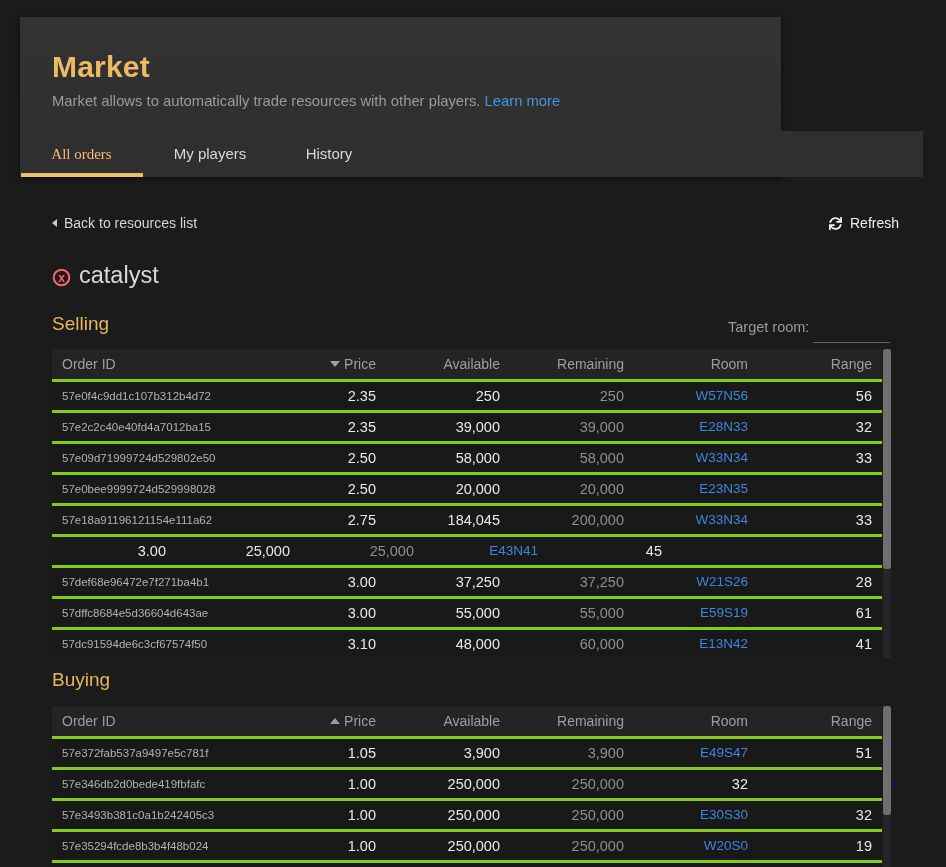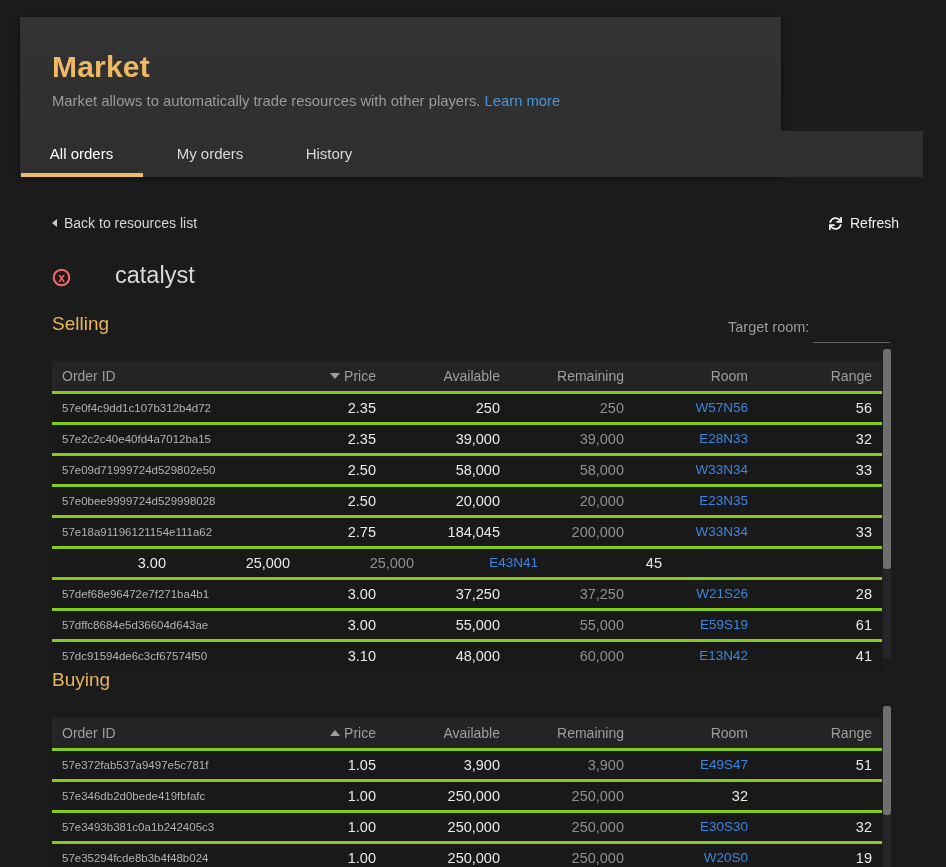--- a/index.html
+++ b/index.html
@@ -8,40 +8,40 @@
 
   .panel { position:absolute; left:20px; top:17px; width:761px; height:160px;
            background:linear-gradient(180deg,#333334,#2e2e2f); box-shadow:0 1px 5px rgba(0,0,0,0.55); }
   .title { position:absolute; left:32px; top:33px; font-size:30px; font-weight:bold;
            color:#f0ba64; letter-spacing:0.2px; }
   .subtitle { position:absolute; left:32px; top:76px; font-size:14.8px; color:#9b9b9b; }
   .subtitle a { color:#4596dc; text-decoration:none; }
   .tabbar { position:absolute; left:0; top:114px; width:903px; height:46px; background:#2f2f30; }
   .tab { position:absolute; top:0; height:46px; line-height:46px; font-size:15px;
          color:#d8d8d8; text-align:center; }
-  .tab.active { color:#ffffff; }
+  .tab.active { color:#fdba74;font-family:Liberation Serif, serif; }
   .tabline { position:absolute; left:1px; bottom:0; width:122px; height:4px; background:#ecbd68; }
 
   .backrow { position:absolute; left:52px; top:215px; height:16px; font-size:14px; color:#d5d5d5; }
   .backarrow { display:inline-block; width:0; height:0; border-top:4px solid transparent;
                border-bottom:4px solid transparent; border-right:5px solid #cccccc;
                margin-right:7px; position:relative; top:-1px; }
   .refresh { position:absolute; left:829px; top:215px; font-size:14px; color:#efefef; }
   .refresh svg { vertical-align:-2px; margin-right:8px; }
 
-  .resname { position:absolute; left:79px; top:262px; font-size:23.5px; color:#d9d9d9;margin-left:36px; }
+  .resname { position:absolute; left:79px; top:262px; font-size:23.5px; color:#d9d9d9; }
   .resicon { position:absolute; left:52px; top:268px; width:19px; height:19px; }
 
   .secthead { position:absolute; font-size:19px; color:#e8b45c; }
   .troom-label { position:absolute; top:319px; left:728px; font-size:14.5px; color:#9b9b9b; }
   .troom-val { position:absolute; top:331px; left:816px; font-size:14.5px; color:#efefef;margin-top:40px; }
   .troom-line { position:absolute; top:342px; left:813px; width:77px; height:1px; background:#666666; }
 
   .tbl { position:absolute; left:52px; width:830px; }
-  .thead { height:30px; background:#242426; color:#9e9e9e; font-size:14px;margin-top:12px; }
+  .thead { height:30px; background:#242426; color:#9e9e9e; font-size:14px; }
   .thead .c, .trow .c { float:left; height:100%; line-height:30px; text-align:right; padding-right:10px; }
   .c1 { width:210px; text-align:left !important; padding-left:10px; }
   .c2,.c3,.c4,.c5,.c6 { width:124px; }
   .trow { height:31px; background:#19191a; border-top:3px solid #84cc16; }
   .trow .c { line-height:28px; }
   .trow .c1 { font-size:11.5px; color:#b2b2b2; }
   .trow .c2,.trow .c3,.trow .c6 { font-size:14.5px; color:#e9e9e9; }
   .trow .c4 { font-size:14.5px; color:#8f8f8f; }
   .trow .c5 { font-size:13.5px; color:#3d85de; }
   .sort { display:inline-block; width:0; height:0; border-left:5px solid transparent;
@@ -52,21 +52,21 @@
   .sbar { position:absolute; width:8px; background:#252527; }
   .sthumb { position:absolute; left:0; width:8px; background:#6f6f6f; border-radius:3px; }
 </style>
 </head>
 <body>
   <div class="panel">
     <div class="title">Market</div>
     <div class="subtitle">Market allows to automatically trade resources with other players. <a>Learn more</a></div>
     <div class="tabbar">
       <div class="tab active" style="left:0; width:123px;">All orders</div>
-      <div class="tab" style="left:118px; width:144px;">My orders</div>
+      <div class="tab" style="left:118px; width:144px;">My players</div>
       <div class="tab" style="left:245px; width:128px;">History</div>
       <div class="tabline"></div>
     </div>
   </div>
 
   <div class="backrow"><span class="backarrow"></span>Back to resources list</div>
   <div class="refresh"><svg width="13" height="13" viewBox="0 0 512 512" fill="#efefef">
       <path d="M440.65 12.57l4 82.77A247.16 247.16 0 0 0 255.83 8C134.73 8 33.91 94.92 12.29 209.82A12 12 0 0 0 24.09 224h49.05a12 12 0 0 0 11.67-9.26 175.91 175.91 0 0 1 317-56.94l-101.46-4.86a12 12 0 0 0-12.57 12v47.41a12 12 0 0 0 12 12H500a12 12 0 0 0 12-12V12a12 12 0 0 0-12-12h-47.37a12 12 0 0 0-11.98 12.57zM255.83 432a175.61 175.61 0 0 1-146-77.8l101.8 4.87a12 12 0 0 0 12.57-12v-47.4a12 12 0 0 0-12-12H12a12 12 0 0 0-12 12V500a12 12 0 0 0 12 12h47.35a12 12 0 0 0 12-12.6l-4-82.57A247.17 247.17 0 0 0 255.83 504c121.11 0 221.93-86.92 243.55-201.82a12 12 0 0 0-11.8-14.18h-49.05a12 12 0 0 0-11.67 9.26A175.86 175.86 0 0 1 255.83 432z"></path>
     </svg>Refresh</div>
 

